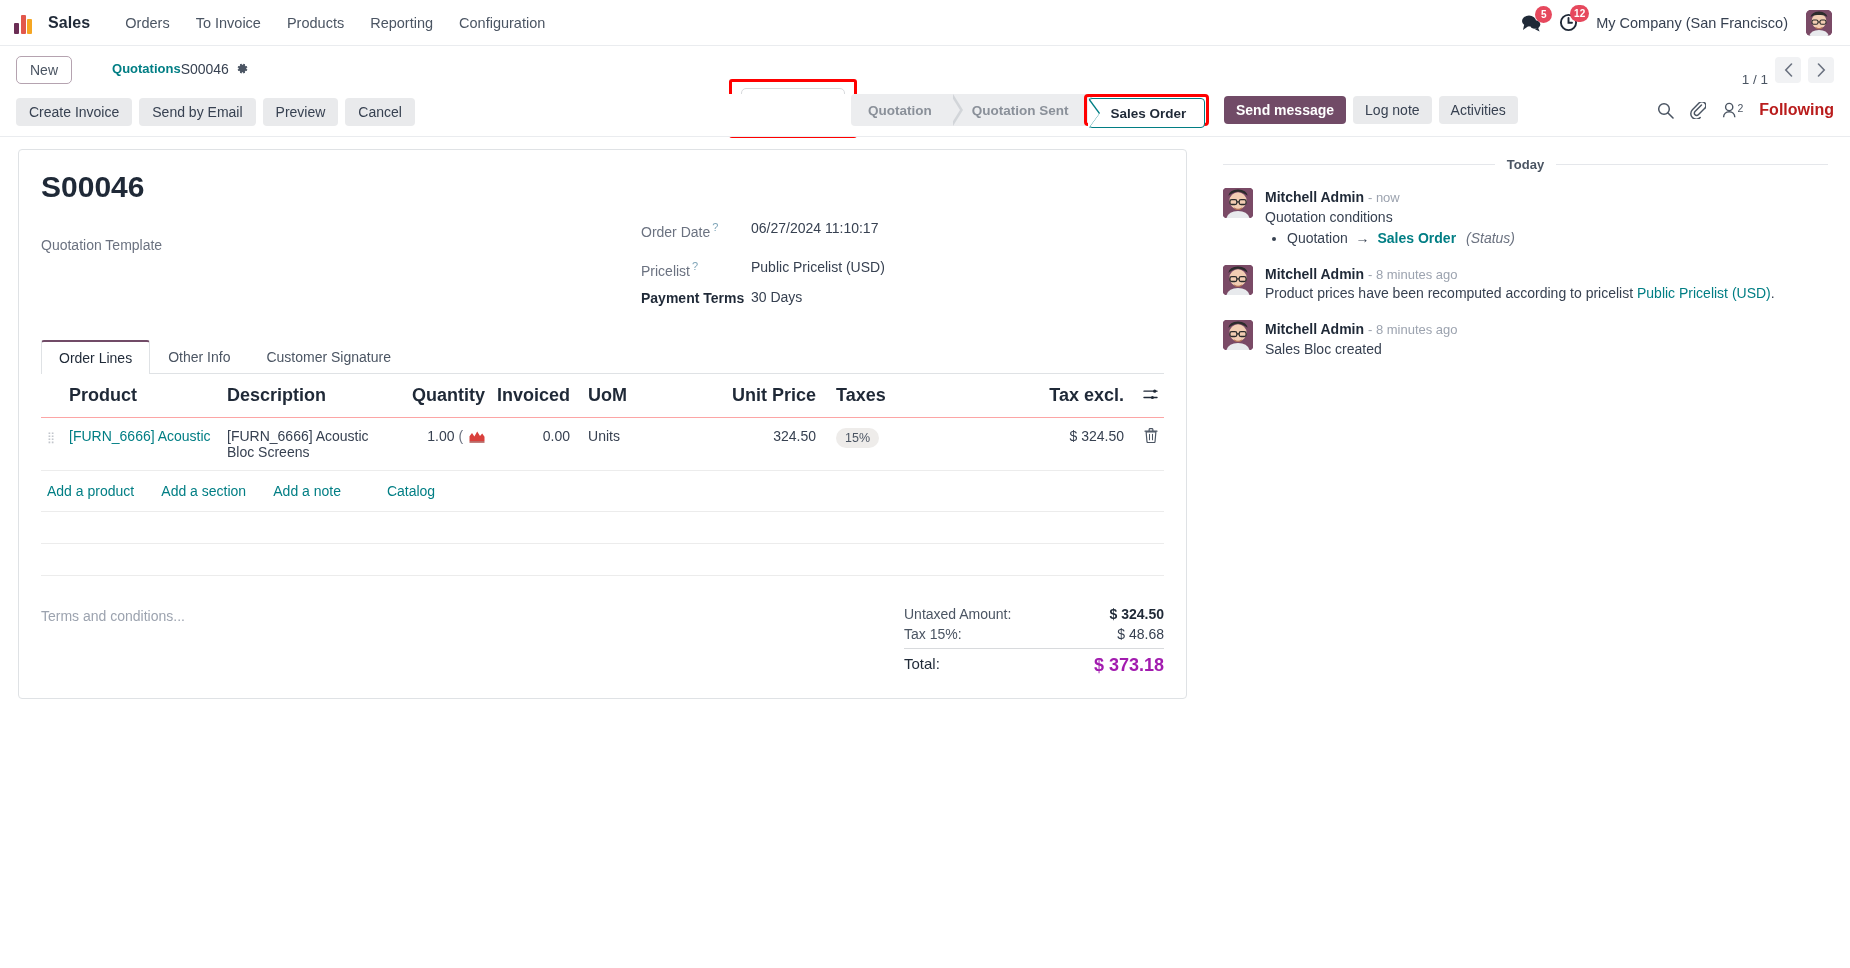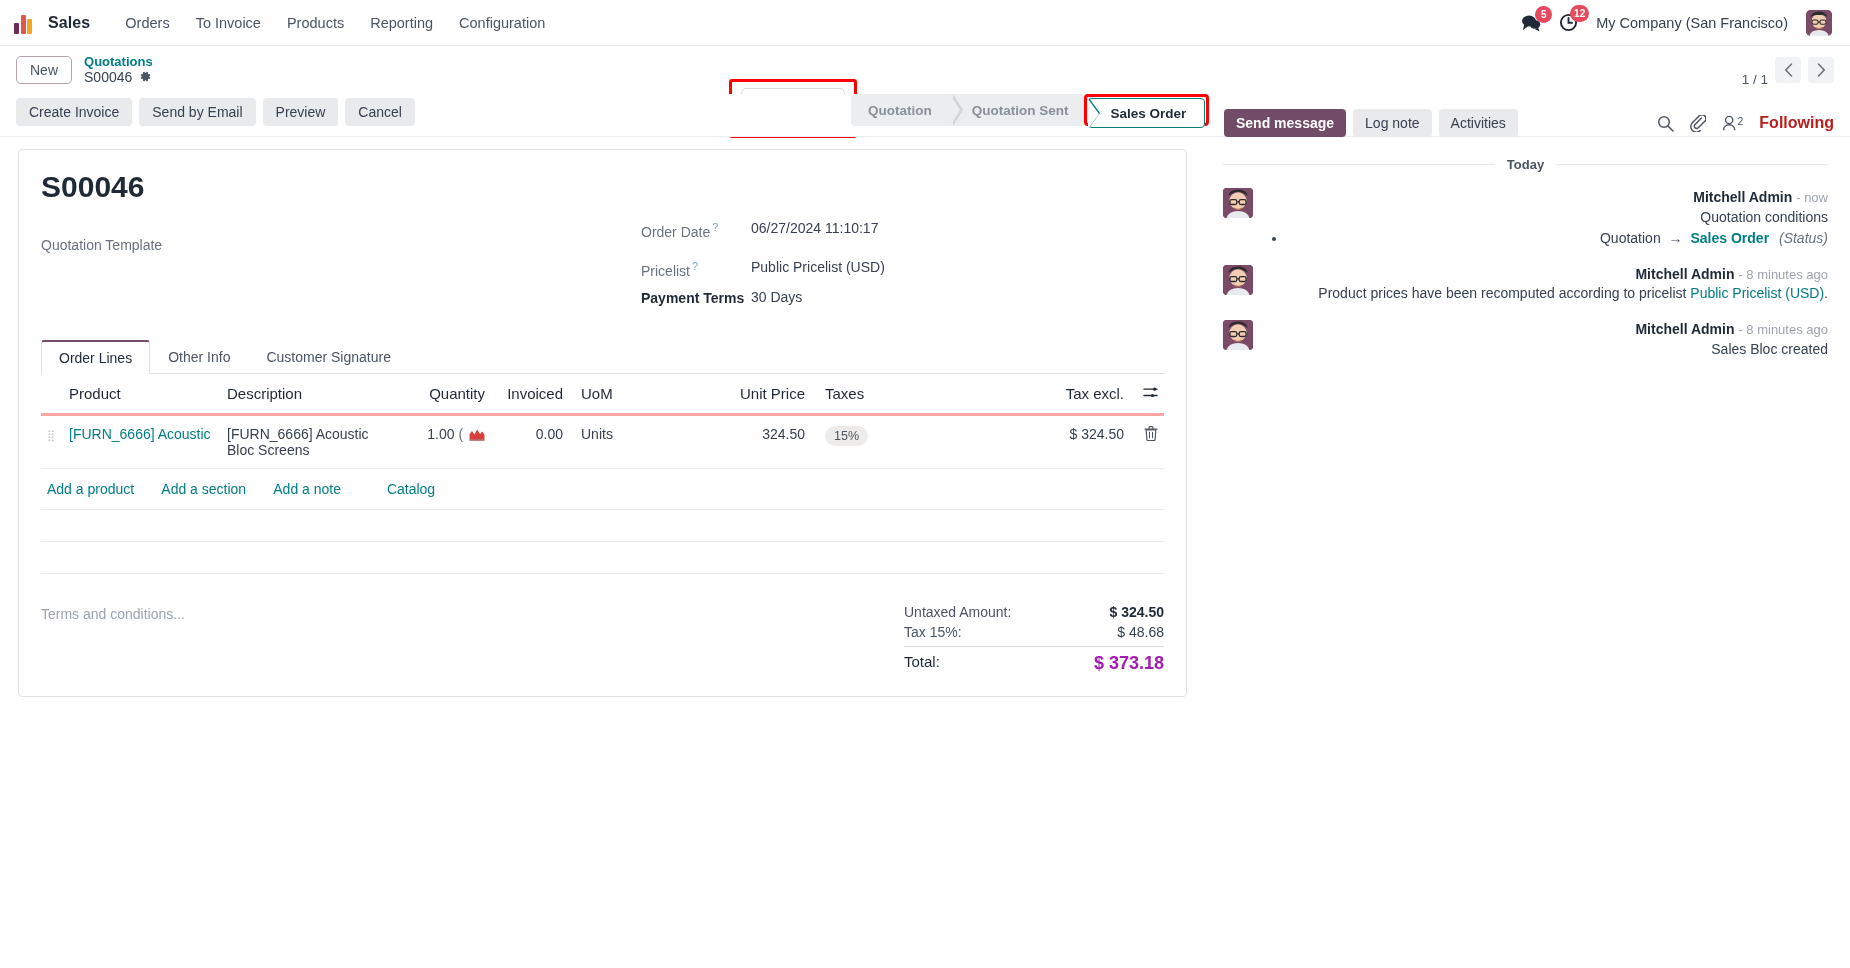--- a/index.html
+++ b/index.html
@@ -60,21 +60,21 @@
   
   .cp-top {
     height: 48px; display:flex; align-items:center;
     padding: 0 16px; background:#fff; position:relative;
   }
   .btn-new {
     border:1px solid #b5a3b0; background:#fff; color:#4b5563;
     font-size:14px; padding:5px 13px; border-radius:5px;
     cursor:pointer; margin-right: 12px; font-family:inherit;
   }
-  .breadcrumb { display:flex; flex-direction:column; line-height:1.22; }
+  .breadcrumb { display:flex; flex-direction:row; line-height:1.22;margin-left:28px; }
   .bc-parent { color:#017e84; font-size:13px; font-weight:700; cursor:pointer; }
   .bc-current { color:#374151; font-size:14px; display:flex; align-items:center; gap:7px; }
   .gear-ico { color:#4b5563; font-size:12px; cursor:pointer; }
 
   
   .annotation {
     position:absolute; left:246px; top:50px;
     font-family:"Liberation Serif", serif;
     font-size:20px; color:#ff0000; white-space:nowrap;
   }
@@ -156,21 +156,21 @@
     border-left:11px solid #017e84;
   }
   .sb-active::after {
     content:""; position:absolute; left:-1px; top:0px; z-index:4;
     border-top:15px solid transparent; border-bottom:15px solid transparent;
     border-left:11px solid #fff;
   }
 
   
   .chatter-actions {
-    position:absolute; left:1224px; top:15px;
+    position:absolute; left:1224px; top:2px;
     display:flex; align-items:center; width:610px;
   }
   .ch-btn {
     border:none; border-radius:4px; font-size:14px;
     padding:6px 12px; margin-right:7px; cursor:pointer; font-family:inherit;
   }
   .ch-send { background:#714b67; color:#fff; font-weight:600; }
   .ch-plain { background:#e9eaec; color:#374151; }
   .ch-right { margin-left:auto; display:flex; align-items:center; gap:16px; }
   .ch-ico { color:#4b5563; cursor:pointer; display:flex; align-items:center; }
@@ -216,22 +216,22 @@
   }
   .tab.active {
     color:#1f2937; background:#fff;
     border-color:#dfe2e5; border-top:2px solid #714b67;
     border-radius:3px 3px 0 0;
   }
 
   
   table.lines { width:100%; border-collapse:collapse; font-size:14px; }
   table.lines thead th {
-    font-weight:400; color:#1f2937; font-size:15px;
-    padding:11px 6px; border-bottom:3px solid #fca5a5; text-align:left;
+    font-weight:700; color:#1f2937; font-size:18px;
+    padding:11px 6px; border-bottom:1px solid #fca5a5; text-align:left;
     white-space:nowrap;
   }
   table.lines thead th.r { text-align:right; }
   table.lines tbody td {
     padding:10px 6px; border-bottom:1px solid #ececec;
     color:#374151; vertical-align:top;
   }
   table.lines tbody td.r { text-align:right; }
   .drag-handle { color:#c2c6cc; font-size:11px; letter-spacing:-1px; line-height:1; cursor:grab; }
   .prod-link { color:#017e84; text-decoration:none; cursor:pointer; white-space:nowrap;
@@ -262,21 +262,21 @@
   .trow.grand .val { font-size:18px; font-weight:700; color:#a21caf; }
 
   
   .chatter {
     flex:1; background:#fff; padding: 14px 22px 0 18px;
     border-left:0px solid #e5e7eb; overflow:hidden;
   }
   .day-sep { display:flex; align-items:center; gap:12px; margin:6px 0 16px 0; }
   .day-sep .line { flex:1; height:1px; background:#e5e7eb; }
   .day-sep .txt { font-size:13px; font-weight:700; color:#4b5563; }
-  .msg { display:flex; gap:12px; margin-bottom:16px;text-align:right; }
+  .msg { display:flex; gap:12px; margin-bottom:16px; }
   .av {
     width:30px; height:30px; border-radius:4px; flex:none;
     background:#6b2d55; overflow:hidden;
   }
   .msg-body { flex:1; line-height:1.4; }
   .msg-head { font-size:14px; }
   .msg-author { font-weight:700; color:#1f2937; cursor:pointer; }
   .msg-time { color:#9ca3af; font-size:13px; }
   .msg-text { font-size:14px; color:#374151; }
   .msg-text a { color:#017e84; text-decoration:none; cursor:pointer; }

